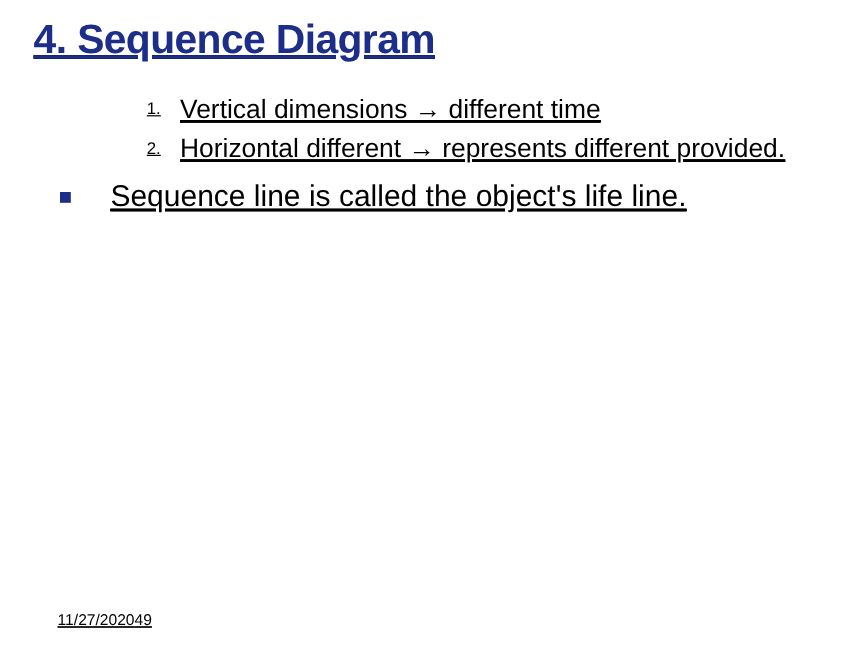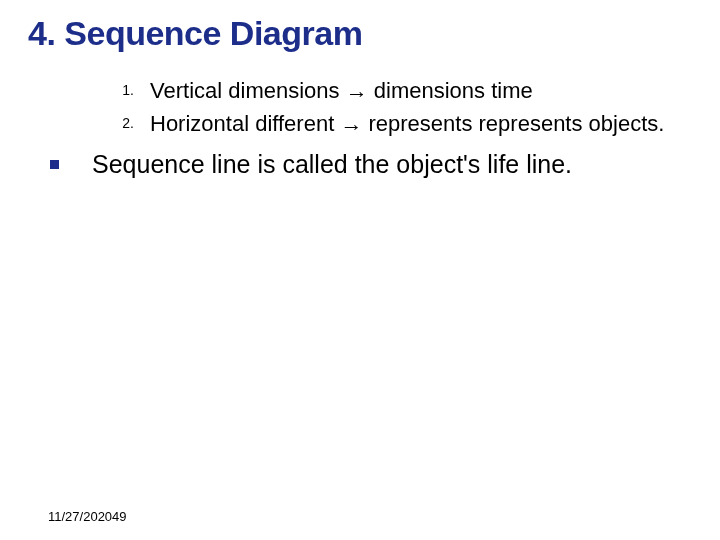--- a/index.html
+++ b/index.html
@@ -1,15 +1,15 @@
 <!DOCTYPE html>
 <html><head>
 <meta charset="utf-8">
 <style>
-  * { margin: 0; padding: 0; box-sizing: border-box; }
+  * { margin: 0; padding: 0; box-sizing: border-box; text-decoration: underline; }
   html, body { width: 720px; height: 540px; }
   body {
     font-family: Verdana, Geneva, sans-serif;
     background: #fff;
     color: #000;
     position: relative;
     padding: 14px 28px 0 28px;
   }
   .title {
     font-size: 34px;
@@ -82,25 +82,25 @@
 <body>
 
 <h1 class="title">4. Sequence Diagram</h1>
 
 <ul class="bullet-list">
 </ul>
 
 <ol class="num-list">
   <li>
     <span class="num">1.</span>
-    <span>Vertical dimensions </span><span class="arrow">→</span><span> dimensions time</span>
+    <span>Vertical dimensions </span><span class="arrow">→</span><span> different time</span>
   </li>
   <li>
     <span class="num">2.</span>
-    <span>Horizontal different </span><span class="arrow">→</span><span> represents represents objects.</span>
+    <span>Horizontal different </span><span class="arrow">→</span><span> represents different provided.</span>
   </li>
 </ol>
 
 <ul class="bullet-list">
   <li>Sequence line is called the object's life line.</li>
 </ul>
 
 <div class="footer">
   <div class="footer-date">11/27/2020</div>
   <div class="footer-page">49</div>

